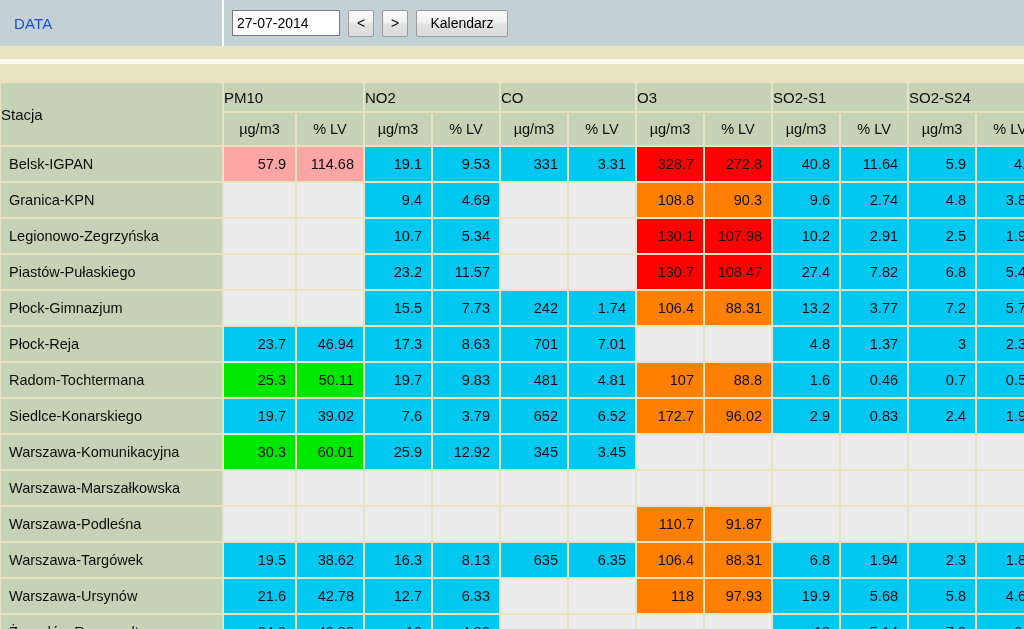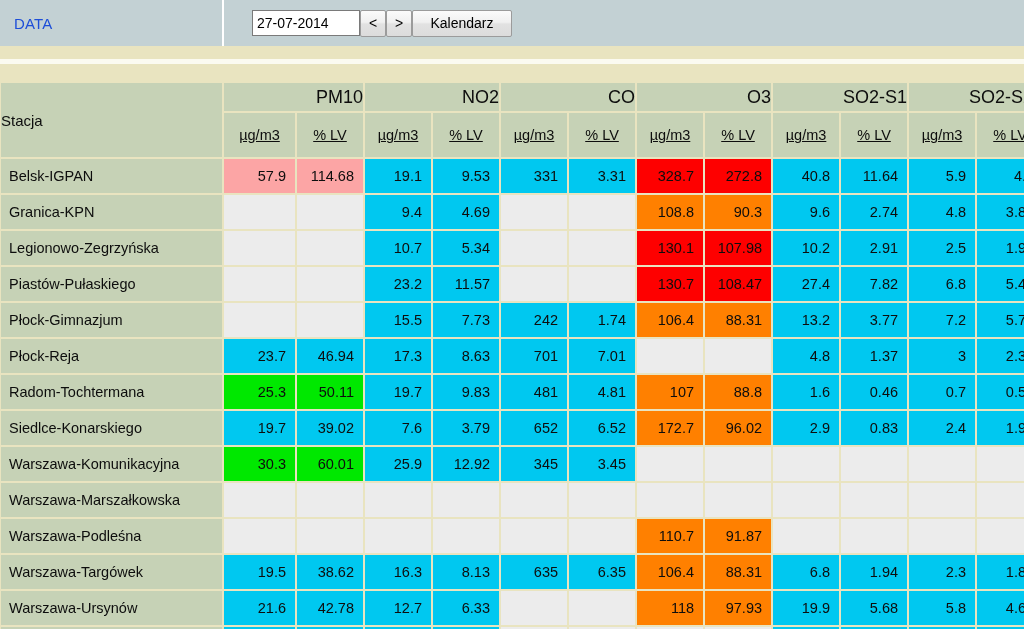--- a/index.html
+++ b/index.html
@@ -28,22 +28,22 @@
     letter-spacing: .2px;
   }
   #toolbar-divider {
     width: 2px;
     height: 46px;
     background: #ffffff;
   }
   #toolbar-controls {
     display: flex;
     align-items: center;
-    gap: 0;
-    padding-left: 28px;
+    gap: 8px;
+    padding-left: 8px;
   }
   .date-input {
     width: 108px;
     height: 26px;
     background: #ffffff;
     border: 1px solid #7a7a7a;
     font-family: "Liberation Sans", sans-serif;
     font-size: 14px;
     color: #000;
     padding: 0 4px;
@@ -58,21 +58,21 @@
     font-family: "Liberation Sans", sans-serif;
     font-size: 14px;
     color: #000;
     display: flex;
     align-items: center;
     justify-content: center;
     cursor: pointer;
     padding: 0 8px;
   }
   .btn-arrow { width: 26px; padding: 0; }
-  .btn-kal { width: 100px; text-align: right; }
+  .btn-kal { width: 92px; text-align: right; }
   .btn-prez { width: 212px; margin-left: 6px; }
 
   
   #band {
     position: absolute;
     left: 0; top: 46px;
     width: 1024px; height: 36px;
     background: #e9e4c0;
   }
   #band-line {
@@ -102,31 +102,30 @@
     font-family: "Liberation Sans", sans-serif;
     font-size: 14.5px;
     color: #0d0d0d;
     padding: 0;
     margin: 0;
     border: none;
   }
   th.hgroup {
     background: #c6d2b6;
     height: 28px;
-    text-align: right;
+    text-align: left;
     font-weight: normal;
-    font-size: 18px;
+    font-size: 15px;
   }
   th.hsub {
     background: #c6d2b6;
-    height: 44px;
+    height: 32px;
     text-align: center;
     font-weight: normal;
     font-size: 14.5px;
-    text-decoration: underline;
   }
   th.hstacja {
     background: #c6d2b6;
     text-align: left;
     font-weight: normal;
     font-size: 15px;
     vertical-align: middle;
   }
   td.station {
     background: #c6d2b6;

